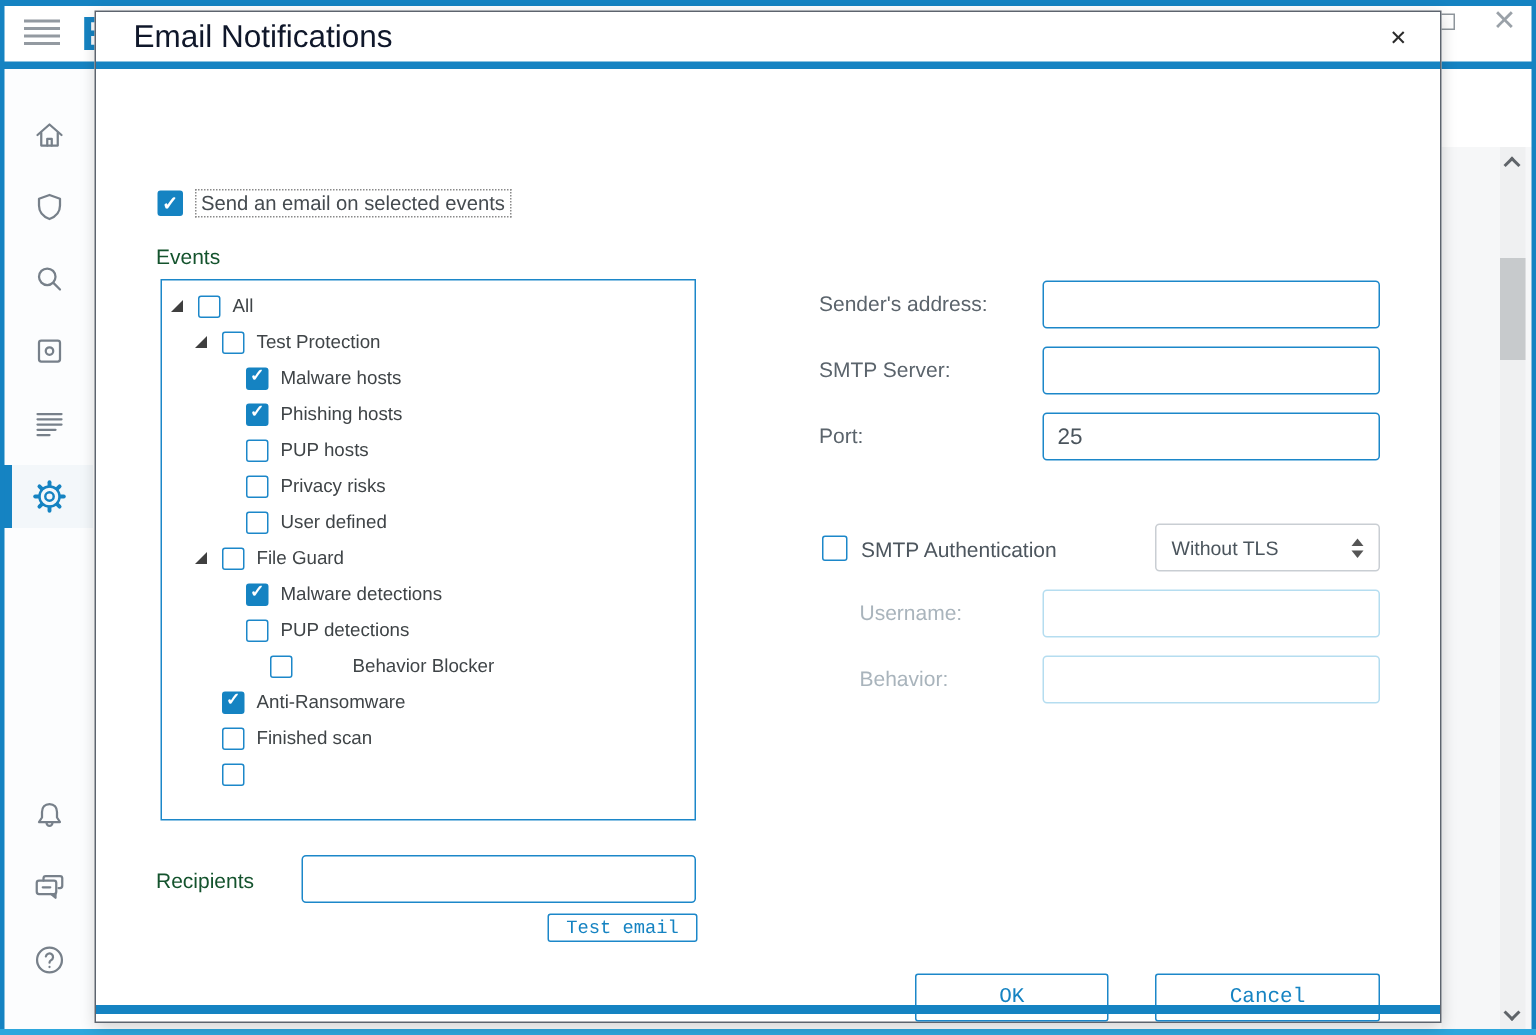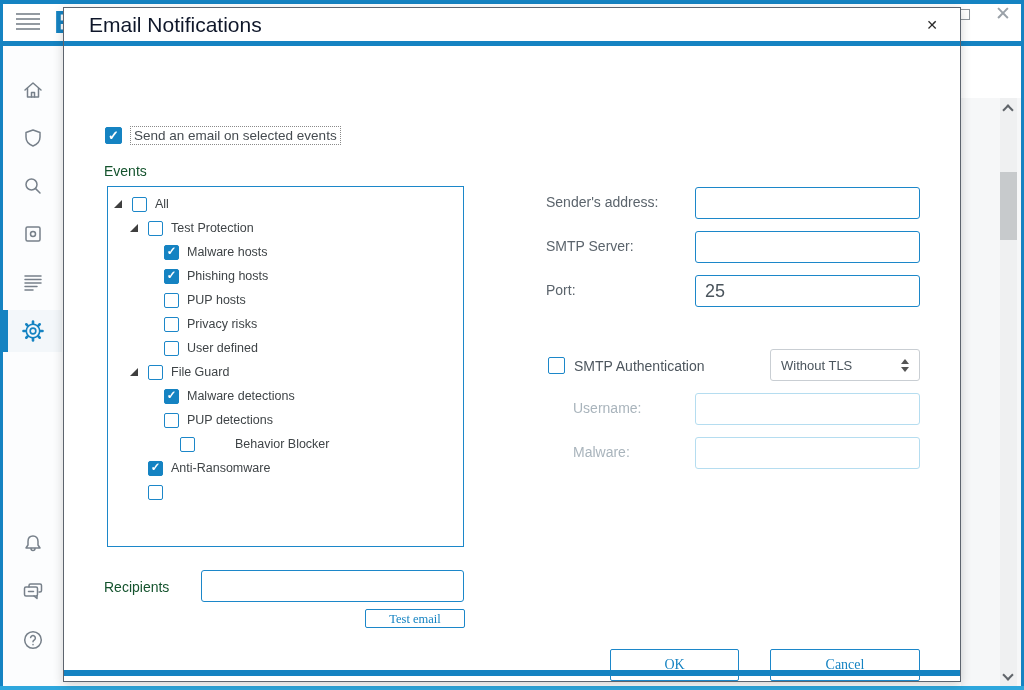--- a/index.html
+++ b/index.html
@@ -70,37 +70,37 @@
 
   
   .tree { position:absolute; left:43px; top:140px; width:357px; height:361px; border:1px solid var(--control-border,#1c87c9); background:#fff; overflow:hidden; padding-top:5px; }
   .tree-row { height:24px; display:flex; align-items:center; }
   .tri-slot { width:18px; height:16px; flex:none; display:flex; align-items:center; }
   .tri { width:0; height:0; border-left:8px solid transparent; border-bottom:8px solid #3f3f3f; cursor:pointer; }
   .tree-label { margin-left:8px; font-size:12.5px; color:#3f4447; cursor:default; }
 
   
   .txt { position:absolute; width:225px; height:32px; border:1px solid var(--control-border,#1c87c9); border-radius:3px; background:#fff;
-         font-family:"Liberation Sans", sans-serif; font-size:18px; color:#4a545c; padding:4px 9px; outline:none; }
+         font-family:"Liberation Sans", sans-serif; font-size:15px; color:#4a545c; padding:4px 9px; outline:none; }
   .txt:disabled { border-color:var(--disabled-border,#b5ddf0); background:#fff; }
   .field-label { position:absolute; font-size:14px; color:#5b646c; }
   .field-label.disabled { color:#a9b4bc;margin-left:27px; }
 
   .auth-row { position:absolute; left:484px; top:311px; display:flex; align-items:center; }
   .auth-label { margin-left:9px; font-size:14px; color:#4d565e; }
 
   .select { position:absolute; left:706px; top:303px; width:150px; height:32px; border:1px solid #c9ced3; border-radius:3px; background:#fff;
             display:flex; align-items:center; justify-content:space-between; padding:0 10px; cursor:pointer; }
   .select-value { font-size:13px; color:#4a545c; }
   .updown { display:flex; flex-direction:column; gap:3px; }
   .updown .u { width:0; height:0; border-left:4px solid transparent; border-right:4px solid transparent; border-bottom:5px solid #555; }
   .updown .d { width:0; height:0; border-left:4px solid transparent; border-right:4px solid transparent; border-top:5px solid #555; }
 
   .btn { position:absolute; background:#fff; border:1px solid var(--control-border,#1c87c9); border-radius:2px;
-         color:var(--accent,#1583c2); font-family:Liberation Serif, serif; cursor:pointer; }
+         color:var(--accent,#1583c2); font-family:Liberation Mono, monospace; cursor:pointer; }
   .btn-test { left:301px; top:563px; width:100px; height:19px; font-size:12.5px; line-height:16px; }
   .btn-ok { left:546px; top:603px; width:129px; height:32px; font-size:14px; }
   .btn-cancel { left:706px; top:603px; width:150px; height:32px; font-size:14px; }
 
   svg.icon { stroke:#77808a; fill:none; stroke-width:1.5; stroke-linecap:round; stroke-linejoin:round; }
   svg.icon.blue { stroke:var(--accent,#1583c2); }
 </style>
 </head>
 <body>
 
@@ -297,20 +297,25 @@
         <div class="tree-row" style="padding-left: 22px;">
           <span class="tri-slot"></span>
           <div class="cb small checked">
             <span class="tick">✓</span>
           </div>
           <span class="tree-label">Anti-Ransomware</span>
         </div>
         <div class="tree-row" style="padding-left: 22px;">
           <span class="tri-slot"></span>
           <div class="cb small"></div>
+          <span class="tree-label">Finished scan</span>
+        </div>
+        <div class="tree-row" style="padding-left: 22px;">
+          <span class="tri-slot"></span>
+          <div class="cb small"></div>
         </div>
       </div>
 
     <div class="section-label" style="left:40px; top:533px;">Recipients</div>
     <input class="txt" style="left: 137px; top: 524px; width: 263px;" value="">
     <button class="btn btn-test">Test email</button>
 
     <div class="field-label" style="left:482px; top:148px;">Sender's address:</div>
     <input class="txt" style="left: 631px; top: 141px;" value="">
 
@@ -329,21 +334,21 @@
       <span class="select-value">Without TLS</span>
       <span class="updown">
           <span class="u"></span>
           <span class="d"></span>
         </span>
     </div>
 
     <div class="field-label disabled" style="left:482px; top:354px;">Username:</div>
     <input class="txt" disabled="" style="left: 631px; top: 347px;" value="">
 
-    <div class="field-label disabled" style="left:482px; top:398px;">Malware:</div>
+    <div class="field-label disabled" style="left:482px; top:398px;">Behavior:</div>
     <input class="txt" disabled="" style="left: 631px; top: 391px;" value="">
 
     <button class="btn btn-ok">OK</button>
     <button class="btn btn-cancel">Cancel</button>
 
     <div class="dlg-bottom"></div>
   </div>
 </div>
 
 </body></html>

